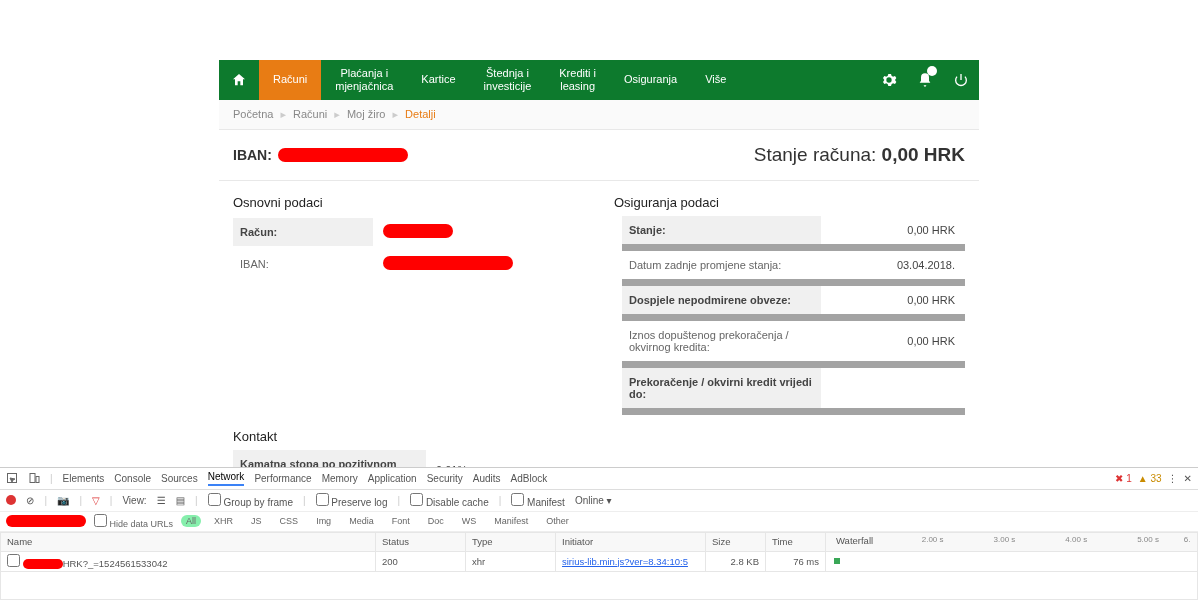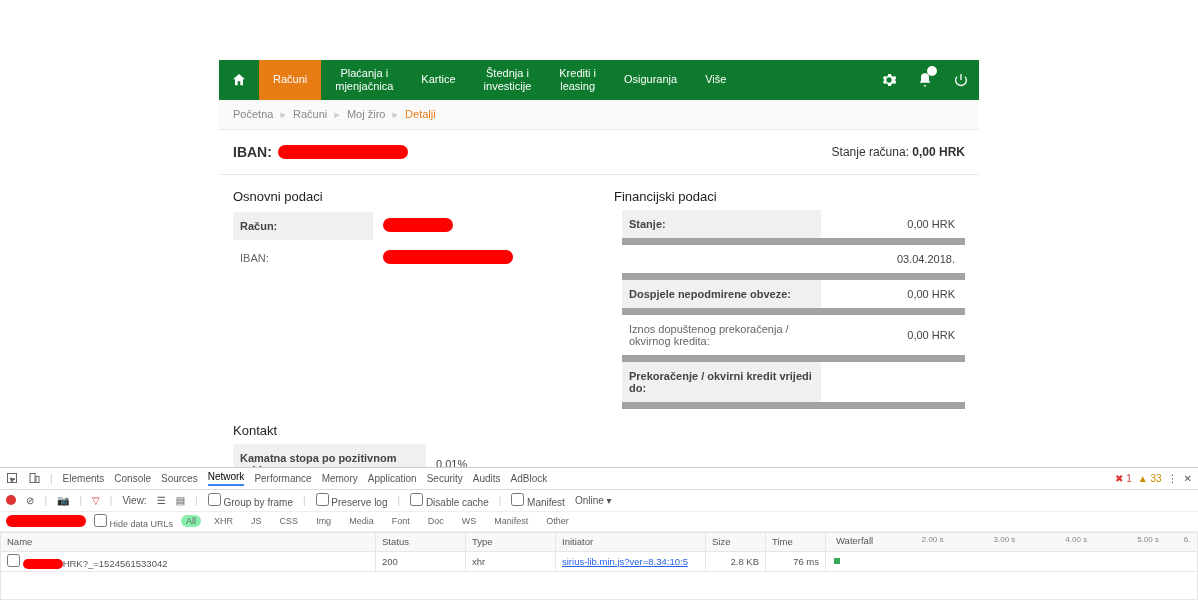--- a/index.html
+++ b/index.html
@@ -11,21 +11,21 @@
   .topnav .tab.active { background: #e87c14; }
   .topnav .spacer { flex: 1; }
   .topnav .icon-btn { width: 36px; display: flex; align-items: center; justify-content: center; cursor: pointer; position: relative; }
   .topnav .badge { position: absolute; top: 6px; right: 6px; background: #fff; color: #0d7a2d; border-radius: 50%; width: 10px; height: 10px; font-size: 7px; display: flex; align-items: center; justify-content: center; }
   .crumbs { background: #fafafa; border-bottom: 1px solid #e8e8e8; padding: 8px 14px; font-size: 11px; color: #888; }
   .crumbs a { color: #888; text-decoration: none; }
   .crumbs .sep { color: #ccc; margin: 0 4px; }
   .crumbs .current { color: #e87c14; }
   .ibanbar { border-bottom: 1px solid #e8e8e8; padding: 14px; display: flex; align-items: center; }
   .ibanbar .left { font-size: 14px; font-weight: bold; display: flex; align-items: center; gap: 6px; }
-  .ibanbar .right { margin-left: auto; font-size: 12px; text-align: right; }
+  .ibanbar .right { margin-left: auto; font-size: 19px; text-align: right; }
   .ibanbar .right .balv { font-weight: bold; }
   .redbar { display: inline-block; background: #ff0000; border-radius: 10px; height: 14px; }
   .cols { display: flex; gap: 30px; padding: 14px; }
   .col { flex: 1; }
   .section-title { font-size: 13px; color: #222; margin-bottom: 6px; }
   .row { display: flex; align-items: center; font-size: 11px; }
   .row .lbl { padding: 8px 7px; width: 58%; color: #666; }
   .row .val { padding: 8px 10px; color: #444; flex: 1; text-align: left; }
   .row.shade .lbl { background: #f0f0f0; font-weight: bold; color: #444; }
   .row.shade .val { background: #fff; }
@@ -142,26 +142,27 @@
         <div class="lbl" style="width:40%">Račun:</div>
         <div class="val"><span class="redbar" style="width:70px"></span></div>
       </div>
       <div class="row">
         <div class="lbl" style="width:40%">IBAN:</div>
         <div class="val"><span class="redbar" style="width:130px"></span></div>
       </div>
     </div>
 
     <div class="col fin">
-      <div class="section-title">Financijski podaci</div>
+      <div class="section-title">Osiguranja podaci</div>
       <div class="row shade">
         <div class="lbl">Stanje:</div>
         <div class="val">0,00 HRK</div>
       </div>
       <div class="row">
+        <div class="lbl">Datum zadnje promjene stanja:</div>
         <div class="val">03.04.2018.</div>
       </div>
       <div class="row shade">
         <div class="lbl">Dospjele nepodmirene obveze:</div>
         <div class="val">0,00 HRK</div>
       </div>
       <div class="row">
         <div class="lbl">Iznos dopuštenog prekoračenja / okvirnog kredita:</div>
         <div class="val">0,00 HRK</div>
       </div>

